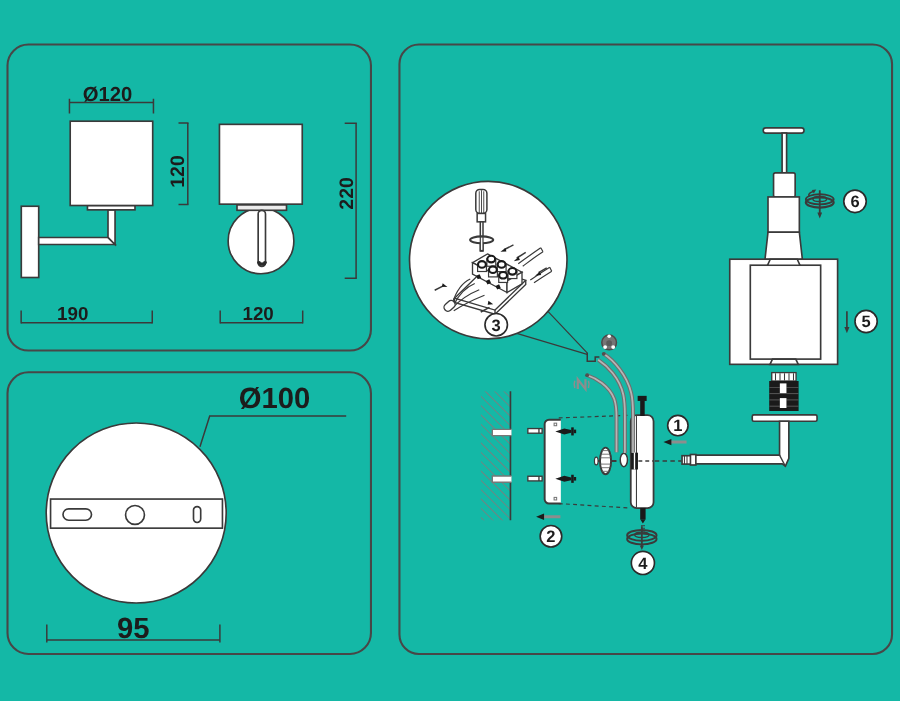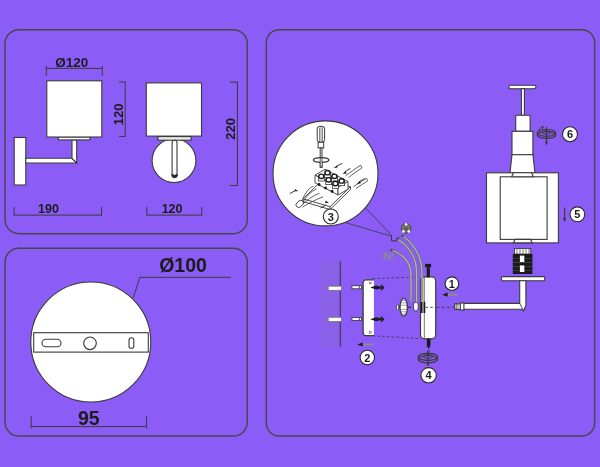--- a/index.html
+++ b/index.html
@@ -1,16 +1,16 @@
 <!DOCTYPE html>
 <html><head>
 <meta charset="utf-8">
 <style>
   html,body{margin:0;padding:0;background:#ffffff;}
-  #stage{position:relative;width:600px;height:467px;background:#8b5cf6;overflow:hidden;transform:translateZ(0);
+  #stage{position:relative;width:600px;height:467px;background:#14b8a6;overflow:hidden;transform:translateZ(0);
     font-family:"Liberation Sans", sans-serif;}
   svg{position:absolute;left:0;top:0;filter:opacity(0.999);}
   text{font-family:"Liberation Sans", sans-serif;}
 </style>
 </head>
 <body>
 <div id="stage">
 <svg width="600" height="467" viewBox="0 0 600 467">
 
   <g fill="none" stroke="#474747" stroke-width="1.4">

